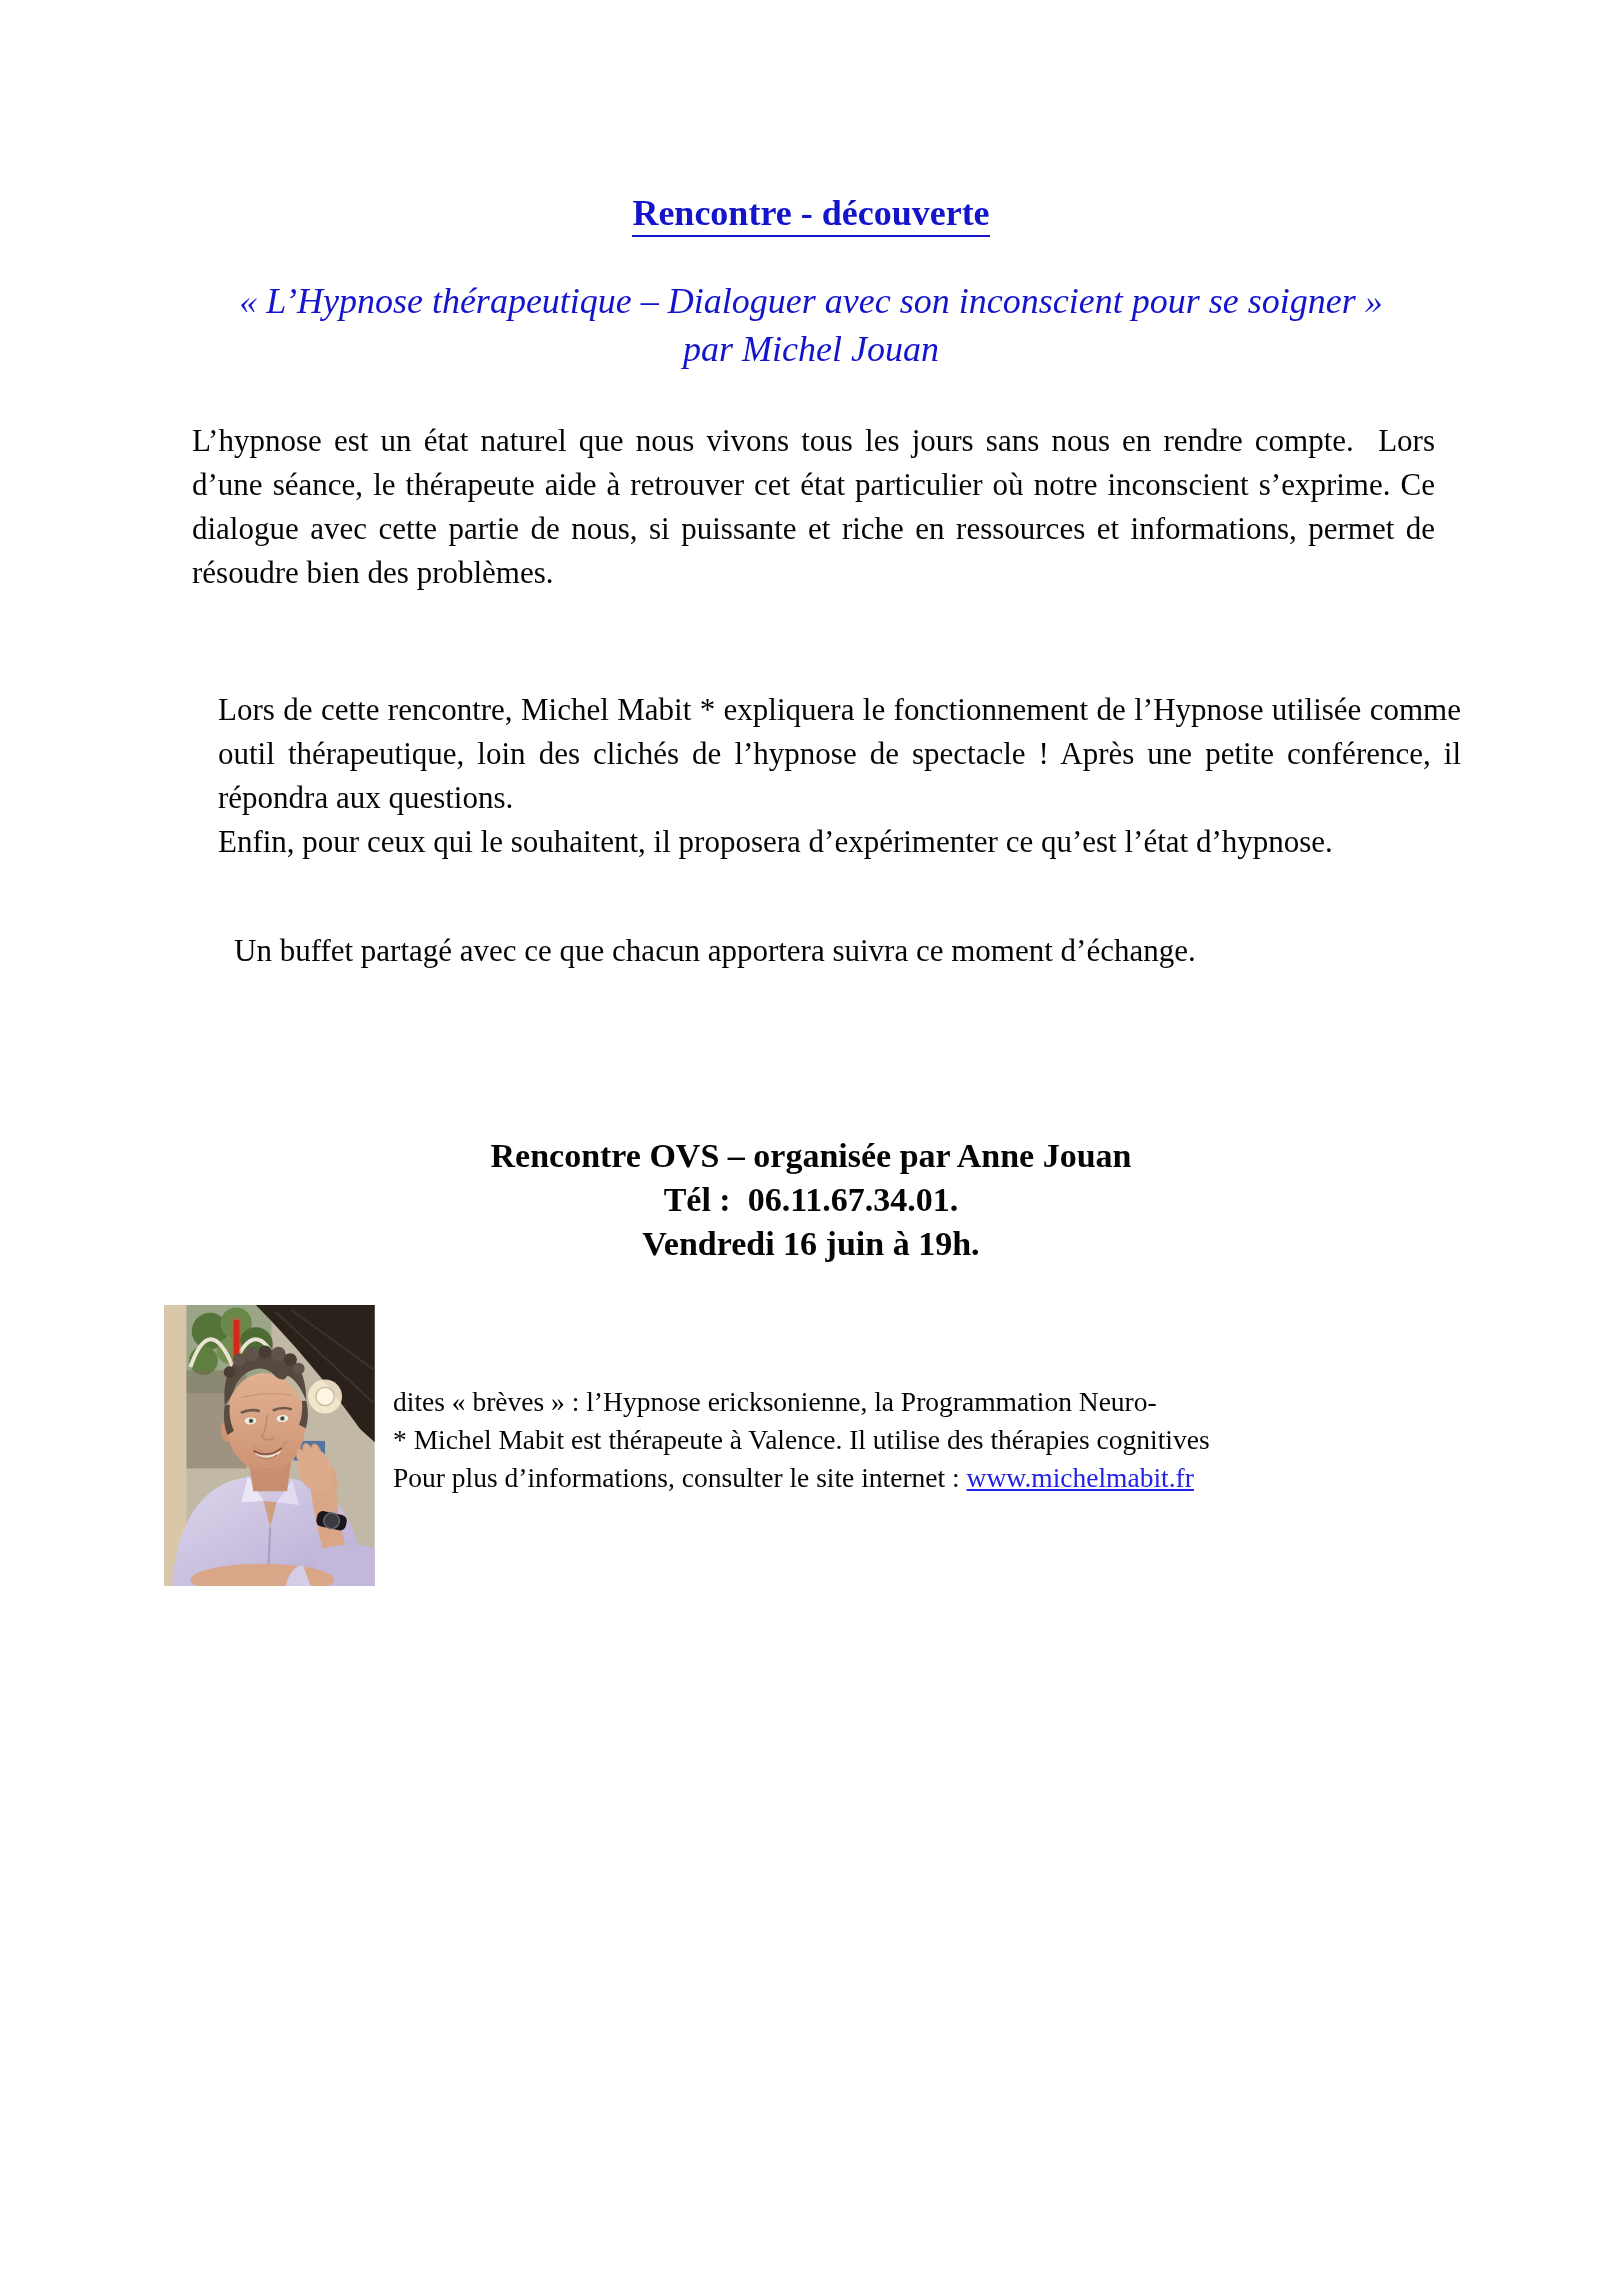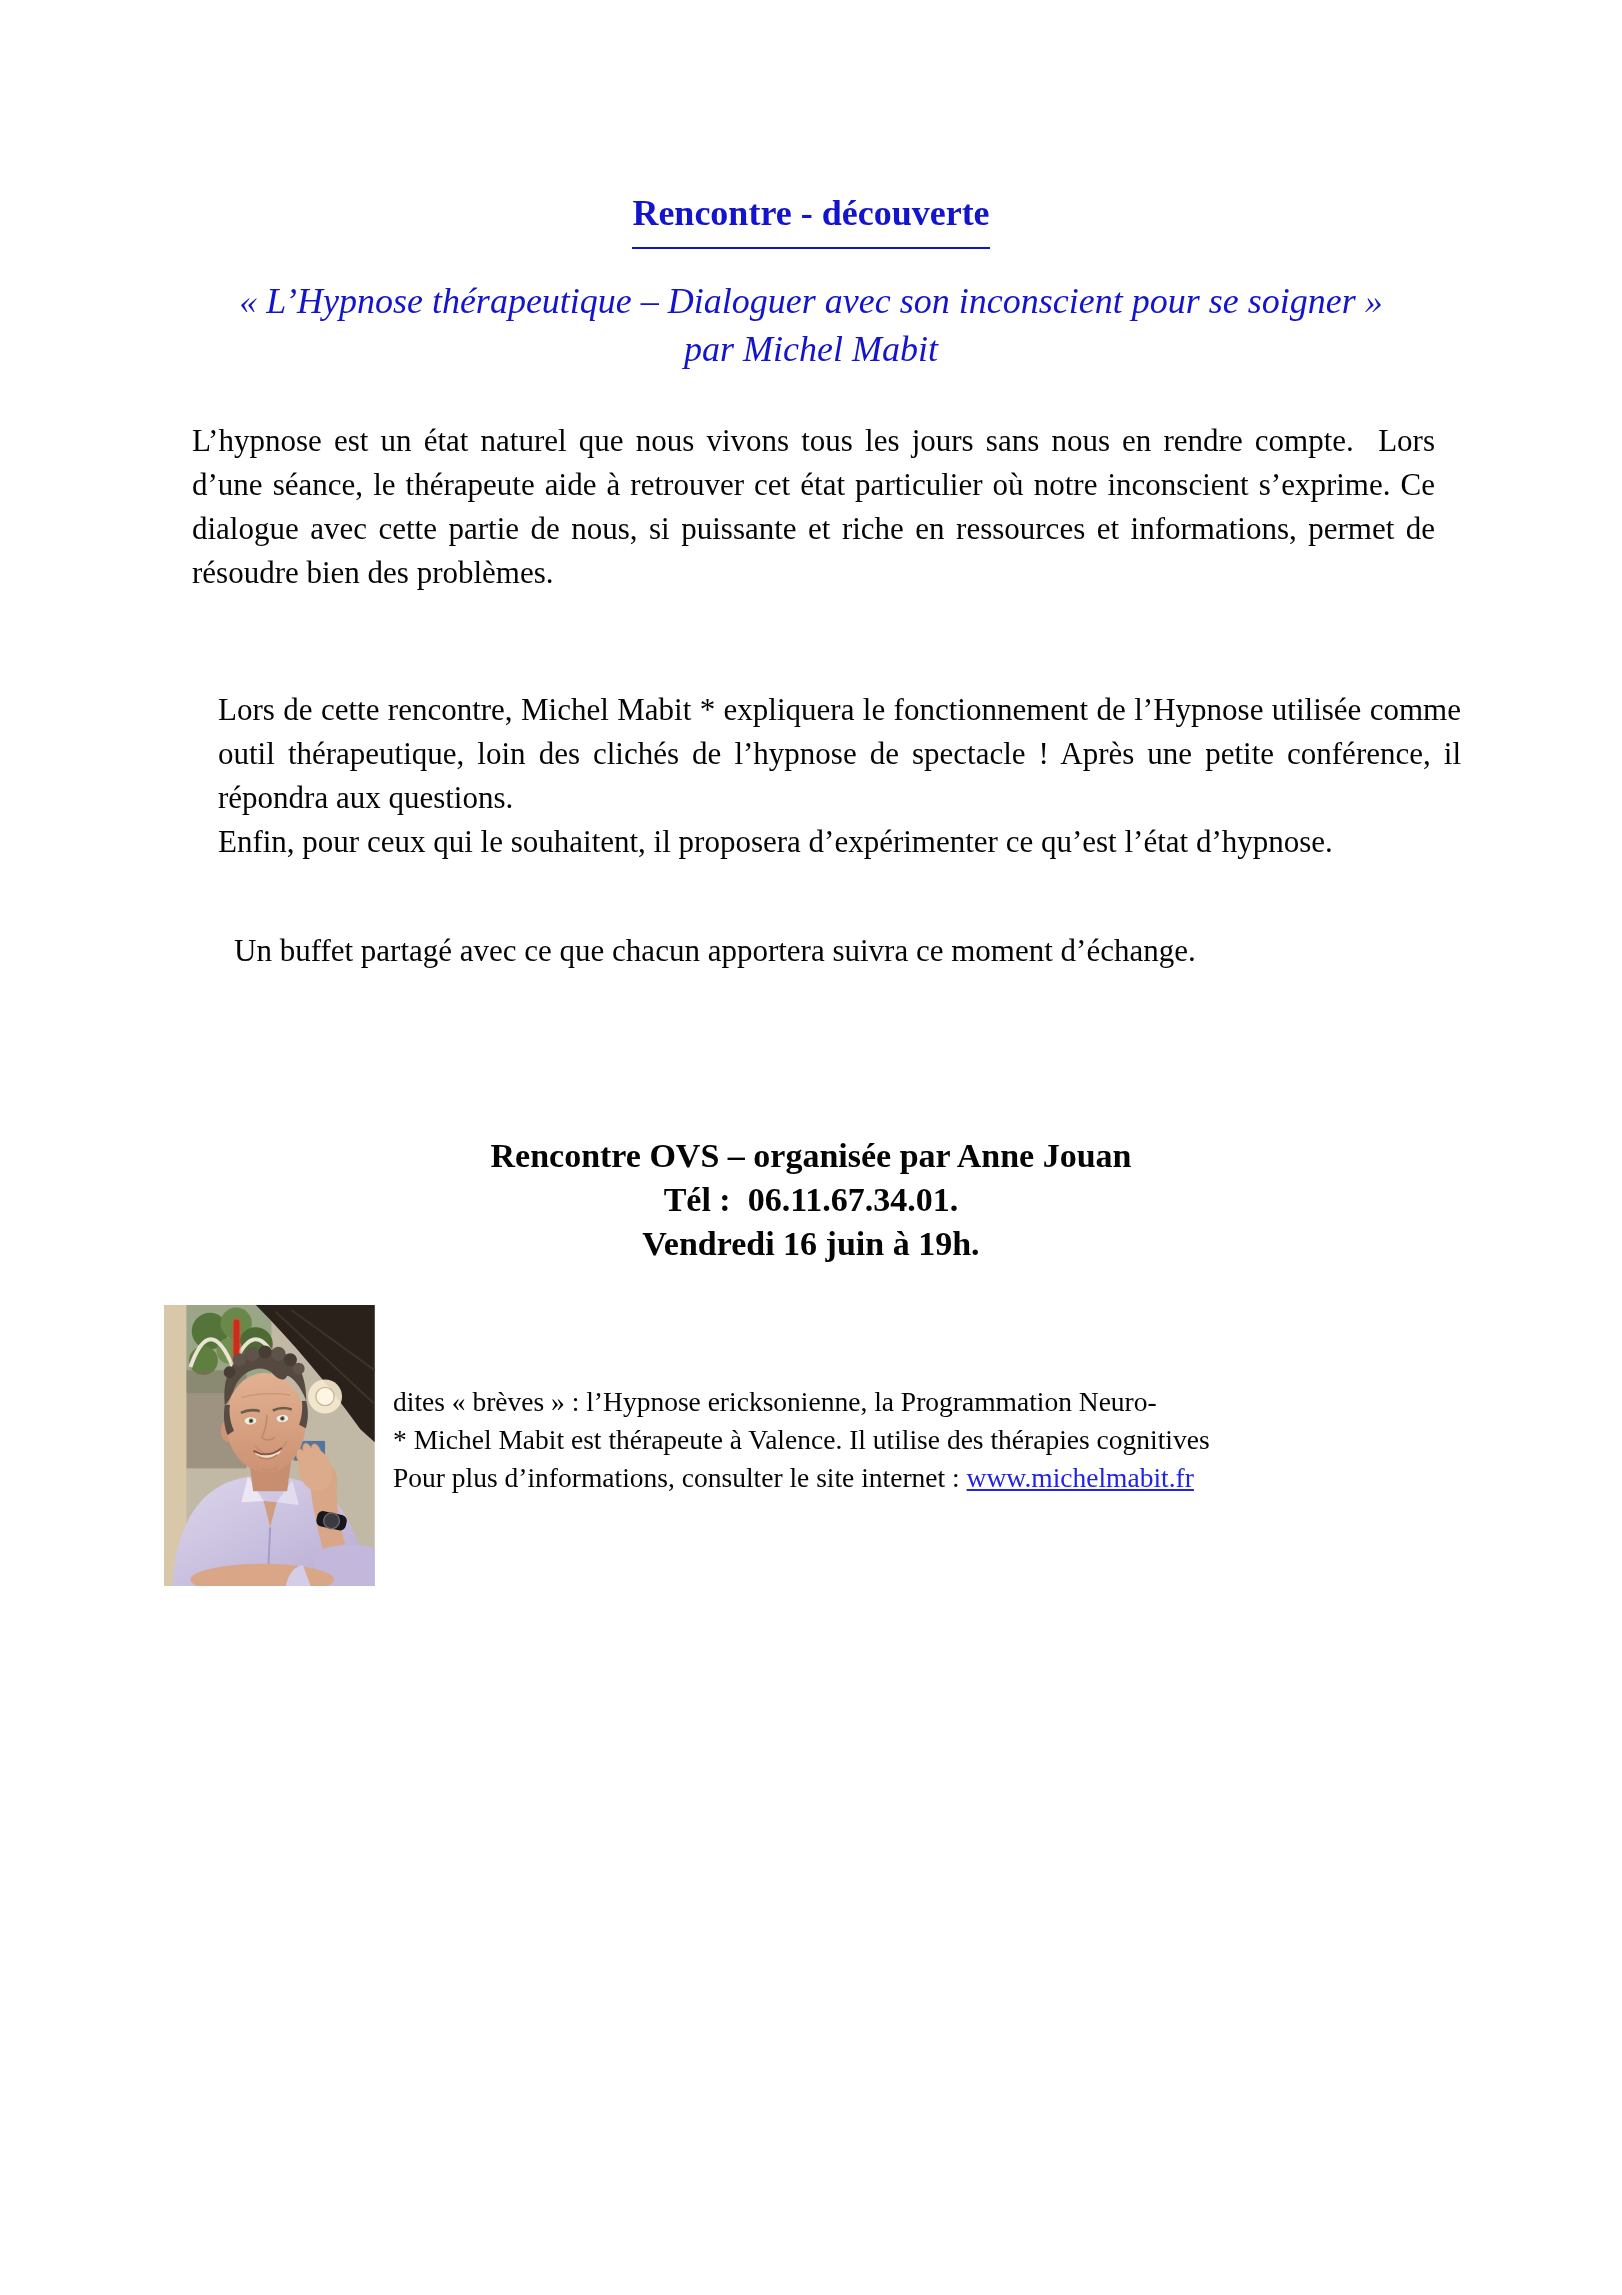--- a/index.html
+++ b/index.html
@@ -18,21 +18,21 @@
   }
   .title{
     position:absolute;top:190px;left:0;width:100%;
     text-align:center;
     font-size:36px;font-weight:bold;line-height:46px;
     color:var(--heading-blue);
     margin:0;
   }
   .title .underlined{
     border-bottom:2.6px solid var(--heading-blue);
-    padding-bottom:14px;
+    padding-bottom:2px;
     text-align:right;
   }
   .subtitle{
     position:absolute;top:277px;left:0;width:100%;
     text-align:center;
     font-size:36px;font-style:italic;line-height:48px;
     color:var(--heading-blue);
   }
   .para{
     position:absolute;left:192px;width:1243px;
@@ -66,21 +66,21 @@
 </style>
 </head>
 <body>
 
 <div class="page">
 
   <h1 class="title"><span class="underlined">Rencontre - découverte</span></h1>
 
   <div class="subtitle">
     <div>«&nbsp;L’Hypnose thérapeutique – Dialoguer avec son inconscient pour se soigner&nbsp;»</div>
-    <div>par Michel Mabit</div>
+    <div>par Michel Jouan</div>
   </div>
 
   <div id="p1" class="para">L’hypnose est un état naturel que nous vivons tous les jours sans nous en rendre compte.&nbsp; Lors d’une séance, le thérapeute aide à retrouver cet état particulier où notre inconscient s’exprime. Ce dialogue avec cette partie de nous, si puissante et riche en ressources et informations, permet de résoudre bien des problèmes.</div>
 
   <div id="p2" class="para">
     <div>Lors de cette rencontre, Michel Mabit * expliquera le fonctionnement de l’Hypnose utilisée comme outil thérapeutique, loin des clichés de l’hypnose de spectacle&nbsp;! Après une petite conférence, il répondra aux questions.</div>
     <div>Enfin, pour ceux qui le souhaitent, il proposera d’expérimenter ce qu’est l’état d’hypnose.</div>
   </div>
 
   <div id="p3" class="para">Un buffet partagé avec ce que chacun apportera suivra ce moment d’échange.</div>

